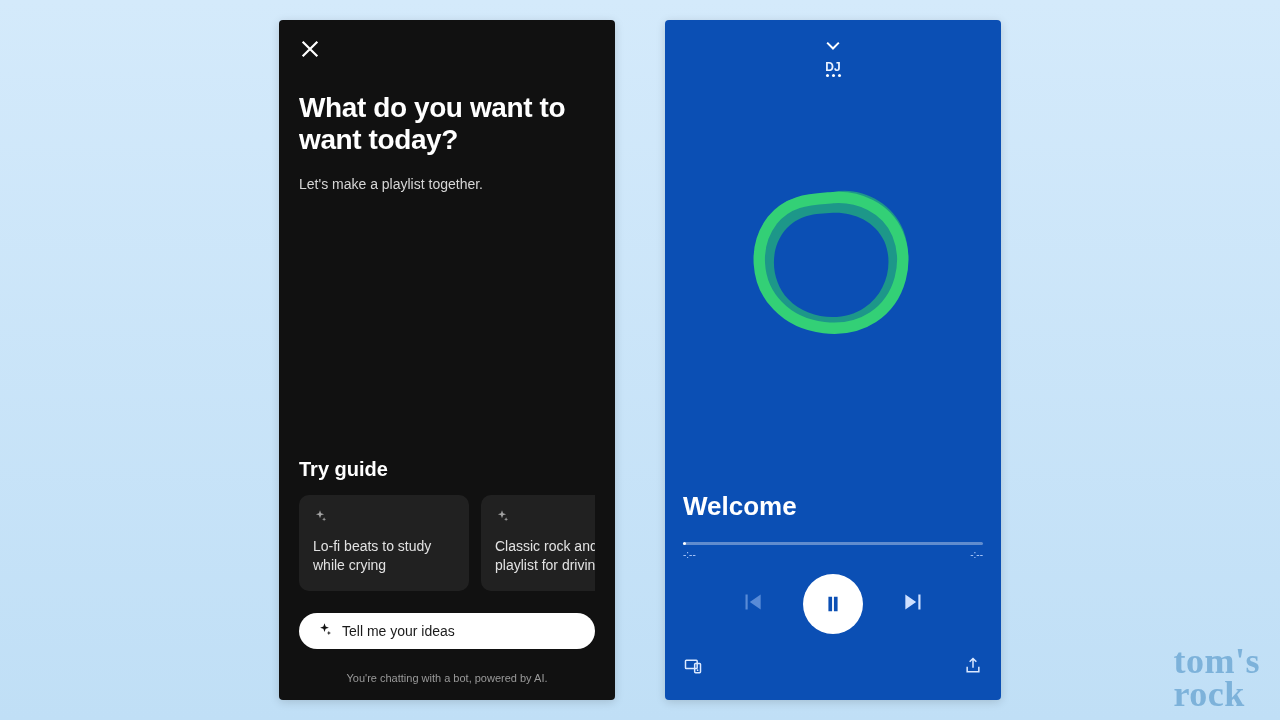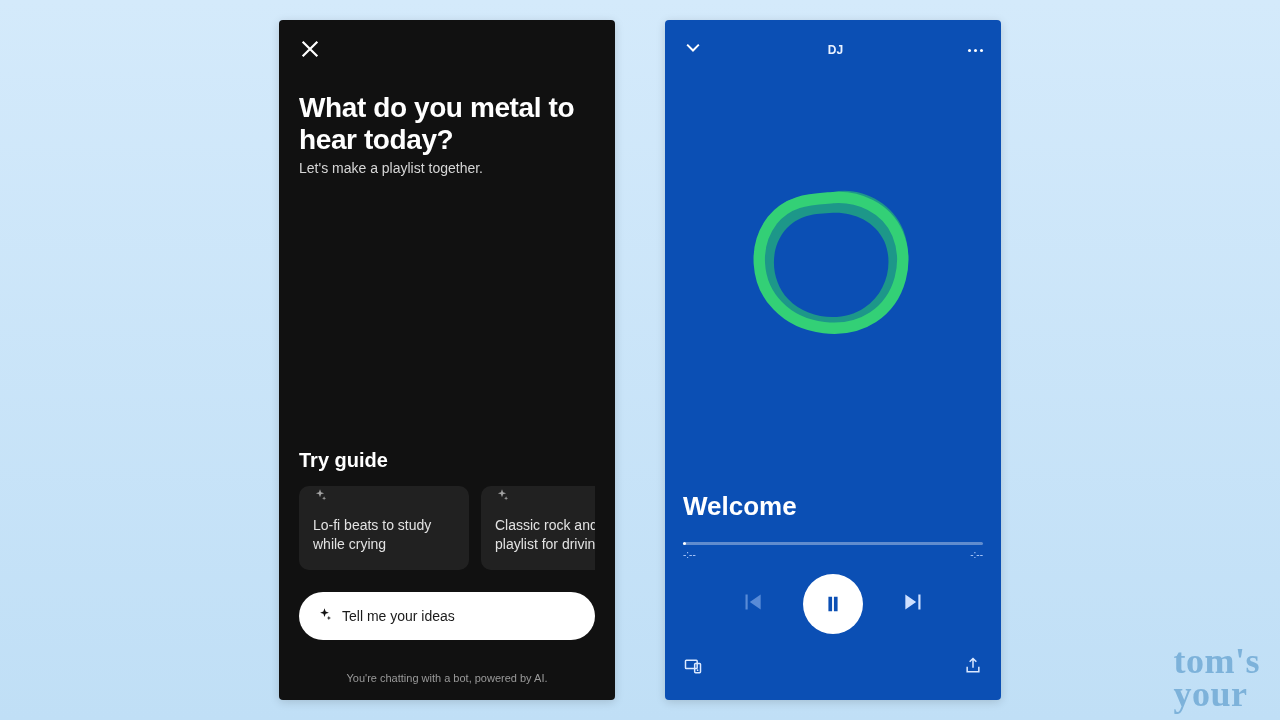--- a/index.html
+++ b/index.html
@@ -40,84 +40,85 @@
   .headline {
     font-size: 28px;
     font-weight: 700;
     line-height: 1.15;
     letter-spacing: -0.4px;
     margin-top: 20px;
   }
   .subhead {
     font-size: 14px;
     color: #d6d6d6;
-    margin-top: 4px;
+    margin-top: 20px;
   }
   .spacer-flex { flex: 1; }
   .try-asking {
     font-size: 20px;
     font-weight: 700;
     margin-bottom: 14px;
   }
   .cards {
     display: flex;
     gap: 12px;
     margin-bottom: 22px;
     overflow: hidden;
   }
   .card {
     background: rgba(255,255,255,0.07);
     border-radius: 10px;
-    padding: 2px 14px 16px 14px;
+    padding: 14px 14px 16px 14px;
     width: 170px;
     flex-shrink: 0;
   }
   .card .sparkle { margin-bottom: 10px; opacity: 0.75; }
   .card .sparkle svg { width: 14px; height: 14px; fill: #cfcfcf; }
   .card-text {
     font-size: 14px;
     color: #e2e2e2;
     line-height: 1.35;
   }
   .input-pill {
     background: #ffffff;
     color: #111;
     border-radius: 999px;
-    height: 48px;
+    height: 36px;
     display: flex;
     align-items: center;
     padding: 0 18px;
     gap: 10px;
   }
   .input-pill .sparkle svg { width: 15px; height: 15px; fill: #111; }
   .input-pill-text {
     font-size: 14px;
     color: #1a1a1a;
     font-weight: 500;
   }
   .disclaimer {
     text-align: center;
     font-size: 11px;
     color: #9a9a9a;
-    margin-top: 32px;
+    margin-top: 23px;
   }
 
   
   .phone-right {
     background: #0b4fb4;
     color: #fff;
     display: flex;
     flex-direction: column;
     padding: 16px 18px 20px 18px;
   }
   .pr-header {
     display: flex;
     align-items: center;
     justify-content: space-between;
     height: 28px;
+    flex-direction: column;
   }
   .pr-header .chev svg { width: 20px; height: 20px; stroke: #fff; stroke-width: 2.4; fill: none; }
   .pr-title {
     font-size: 12px;
     font-weight: 600;
     color: #eaf2ff;
   }
   .pr-more { display: flex; gap: 3px; }
   .pr-more span { width: 3px; height: 3px; background: #fff; border-radius: 50%; }
   .blob-area {
@@ -198,21 +199,21 @@
 <div class="stage">
 
   <div class="phone phone-left">
     <div class="close-row">
       <span class="close-icon">
         <svg viewBox="0 0 24 24" fill="none">
             <path d="M4 4 L20 20 M20 4 L4 20"></path>
           </svg>
       </span>
     </div>
-    <div class="headline">What do you metal to hear today?</div>
+    <div class="headline">What do you want to want today?</div>
     <div class="subhead">Let's make a playlist together.</div>
 
     <div class="spacer-flex"></div>
 
     <div class="try-asking">Try guide</div>
     <div class="cards">
       <div class="card">
         <div class="sparkle">
           <svg viewBox="0 0 24 24">
               <path d="M12 2l1.8 5.2L19 9l-5.2 1.8L12 16l-1.8-5.2L5 9l5.2-1.8L12 2zM19 14l.9 2.6L22.5 17.5l-2.6.9L19 21l-.9-2.6L15.5 17.5l2.6-.9L19 14z"></path>
@@ -316,14 +317,14 @@
             <path d="M12 3v11M8 7l4-4 4 4M5 13v6h14v-6"></path>
           </svg>
       </span>
     </div>
   </div>
 
 </div>
 
 <div class="watermark">
   <span>tom's</span>
-  <span class="l2">your</span>
+  <span class="l2">rock</span>
 </div>
 
 </body></html>

